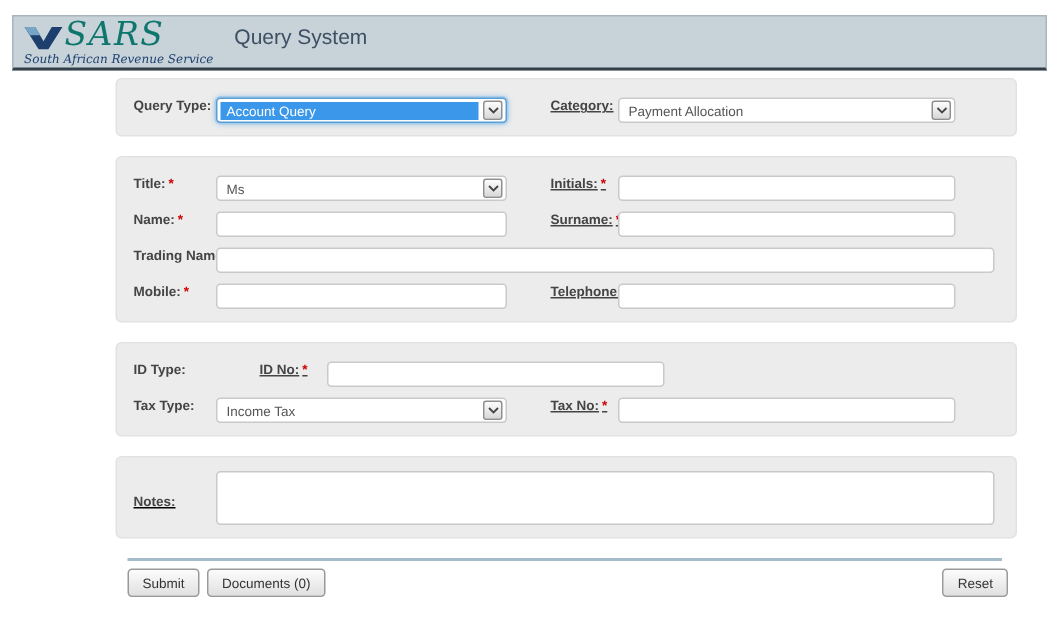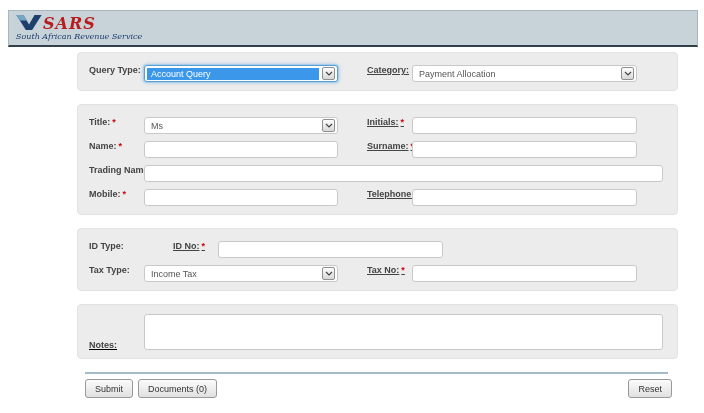--- a/index.html
+++ b/index.html
@@ -18,41 +18,41 @@
     border:1px solid #aab6be;
     border-bottom:2px solid #333f49;
     display:flex; align-items:center;
     padding-left:7px;
   }
   .logo { display:flex; flex-direction:column; line-height:1; }
   .logo-top { display:flex; align-items:flex-end; }
   .brand-icon { margin:0 1px 2px 0; }
   .brand-text {
     font-family:"DejaVu Serif","Liberation Serif",serif;
-    font-style:italic; font-weight:bold;
-    font-size:16px; color:#b91c1c; letter-spacing:1px;
+    font-style:italic; font-weight:normal;
+    font-size:22px; color:#0f766e; letter-spacing:1px;
   }
   .tagline {
     font-family:"DejaVu Serif","Liberation Serif",serif;
     font-style:italic; font-size:8px; color:#1c3f6e; margin-top:1px;
   }
   .app-title { font-size:14px; color:#3d4f63; margin:0 0 8px 14px; }
 
   
   .content { margin-top:5px; }
   .panel {
     margin-left:77px; width:601px;
     background:#ececec; border:1px solid #e2e2e2; border-radius:4px;
     padding:12px 14px 8px 11px;
     margin-bottom:13px;
   }
   .panel.notes-panel { padding:9px 14px 8px 11px; }
   .row { display:flex; margin-bottom:7px; }
   .row:last-child { margin-bottom:0; }
-  .row.top { align-items:flex-end;text-decoration:underline; }
+  .row.top { align-items:center;text-decoration:underline; }
 
   .lbl { font-size:9px; font-weight:bold; color:#444; white-space:nowrap; }
   .lbl.l { width:55px; }
   .lbl.r { width:45px; margin-left:29px;text-decoration:underline; }
   .req { color:#cc0000; margin-left:2px; }
 
   .inp, .selectbox {
     height:17px; background:#ffffff;
     border:1px solid #c9c9c9; border-radius:3px;
   }
@@ -102,20 +102,21 @@
   <div class="logo">
     <div class="logo-top">
       <svg class="brand-icon" width="26" height="15" viewBox="0 0 32 19">
         <polygon points="0,0 9,0 16,12 23,0 32,0 20,19 12,19" fill="#1c3f6e"></polygon>
         <polygon points="0,0 9,0 13.5,7 4.5,7" fill="#76a5c5"></polygon>
       </svg>
       <span class="brand-text">SARS</span>
     </div>
     <span class="tagline">South African Revenue Service</span>
   </div>
+  <div class="app-title">Query System</div>
 </div>
 
 <div class="content">
 
   <div class="panel">
     <div class="row">
       <span class="lbl l"><span>Query Type:</span><span class="req"></span></span>
       <div class="selectbox focused f-l">
         <span class="sel-txt">Account Query</span>
         <span class="sel-arrow">

